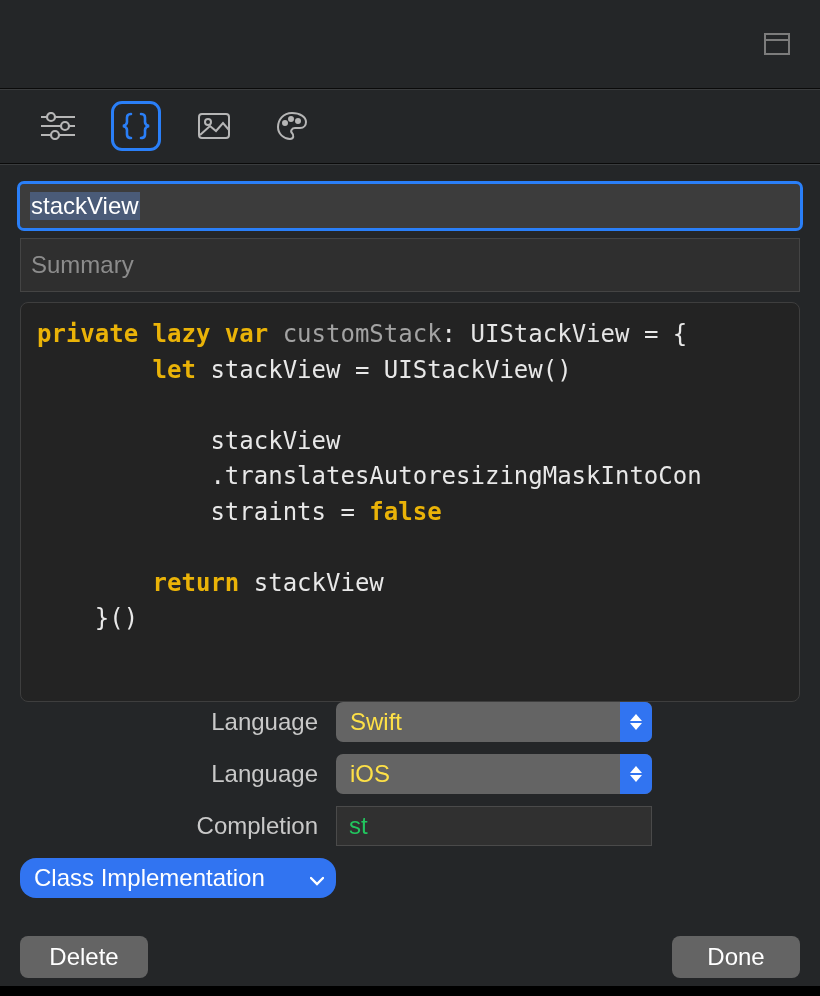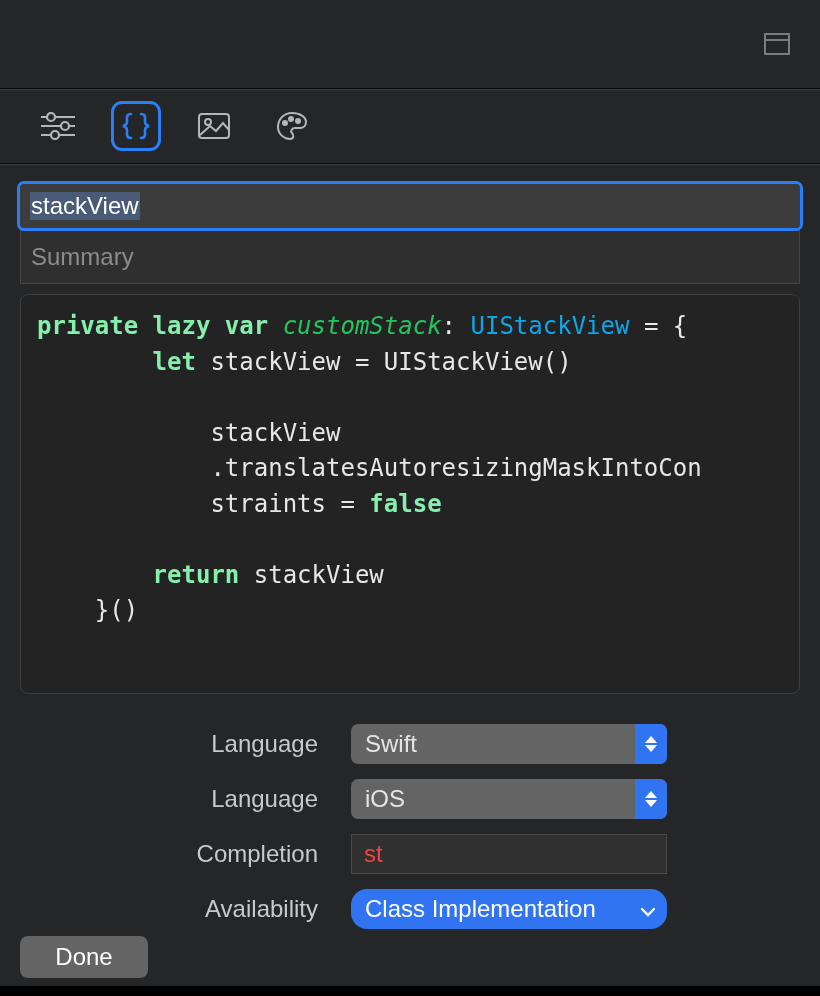--- a/index.html
+++ b/index.html
@@ -88,68 +88,67 @@
   }
 
   .summary-input {
     width: 100%;
     height: 54px;
     background: #2f2f2f;
     border: 1px solid #444;
     font-size: 24px;
     color: #fff;
     padding: 0 10px;
+    margin-top: 8px;
     font-family: inherit;
   }
   .summary-input::placeholder { color: #8c8c8c; }
 
   .code-box {
     margin-top: 10px;
     border: 1px solid #3e3e3e;
     border-radius: 8px;
     background: #232323;
     padding: 14px 16px 40px 16px;
     font-family: "SF Mono", Menlo, Consolas, monospace;
     font-size: 24px;
     line-height: 1.48;
     color: #e8e8e8;
     min-height: 400px;
     white-space: pre;
     overflow: hidden;
   }
-  .k-pink   { color: #86efac; font-weight: 600; }
-  .k-blue   { color: #22c55e; font-style: italic; }
-  .k-purple { color: #0ea5e9; }
+  .k-pink   { color: #eab308; font-weight: 600; }
+  .k-blue   { color: #a3a3a3; }
+  .k-purple { color: #e5e5e5; }
   .k-white  { color: #e8e8e8; }
 
   
   .form {
-    margin-top: 30px;
     display: grid;
     grid-template-columns: 316px 316px;
     row-gap: 12px;
     align-items: center;
-    gap: 15px;
   }
   .form-label {
     text-align: right;
     padding-right: 18px;
     font-size: 24px;
     color: #c9c9c9;
   }
   .select {
     position: relative;
     height: 40px;
     background: #646464;
     border-radius: 7px;
     display: flex;
     align-items: center;
     padding: 0 46px 0 14px;
     font-size: 24px;
-    color: #e5e5e5;
+    color: #fde047;
     cursor: default;
   }
   .select .stepper {
     position: absolute; right: 0; top: 0; bottom: 0;
     width: 32px;
     background: #3174f1;
     border-top-right-radius: 7px;
     border-bottom-right-radius: 7px;
     display: flex; flex-direction: column;
     align-items: center; justify-content: center;
@@ -180,21 +179,21 @@
     transform: translateY(-50%);
   }
 
   .text-input {
     height: 40px;
     background: #303030;
     border: 1px solid #4a4a4a;
     border-radius: 0;
     padding: 0 12px;
     font-size: 24px;
-    color: #ef4444;
+    color: #22c55e;
     width: 316px;
     font-family: inherit;
   }
 
   
   .footer {
     position: absolute;
     left: 0; right: 0; bottom: 18px;
     padding: 0 20px;
     display: flex;
@@ -301,30 +300,30 @@
       <span>iOS</span>
       <div class="stepper">
         <div class="caret-up"></div>
           <div class="caret-down"></div>
       </div>
     </div>
 
     <div class="form-label">Completion</div>
     <input class="text-input" type="text" value="st" style="">
 
-    <div class="form-label">Availability</div>
     <div class="dropdown">
       <span>Class Implementation</span>
       <span class="chev">
         <svg width="14" height="10" viewBox="0 0 14 10">
             <path d="M1 2 L7 8 L13 2" stroke="#fff" stroke-width="2.4" fill="none" stroke-linecap="round"></path>
           </svg>
       </span>
     </div>
 
   </div>
 </div>
 
 <div class="footer">
+  <button class="btn">Delete</button>
   <button class="btn">Done</button>
 </div>
 
 <div class="bottom-edge"></div>
 
 </body></html>

